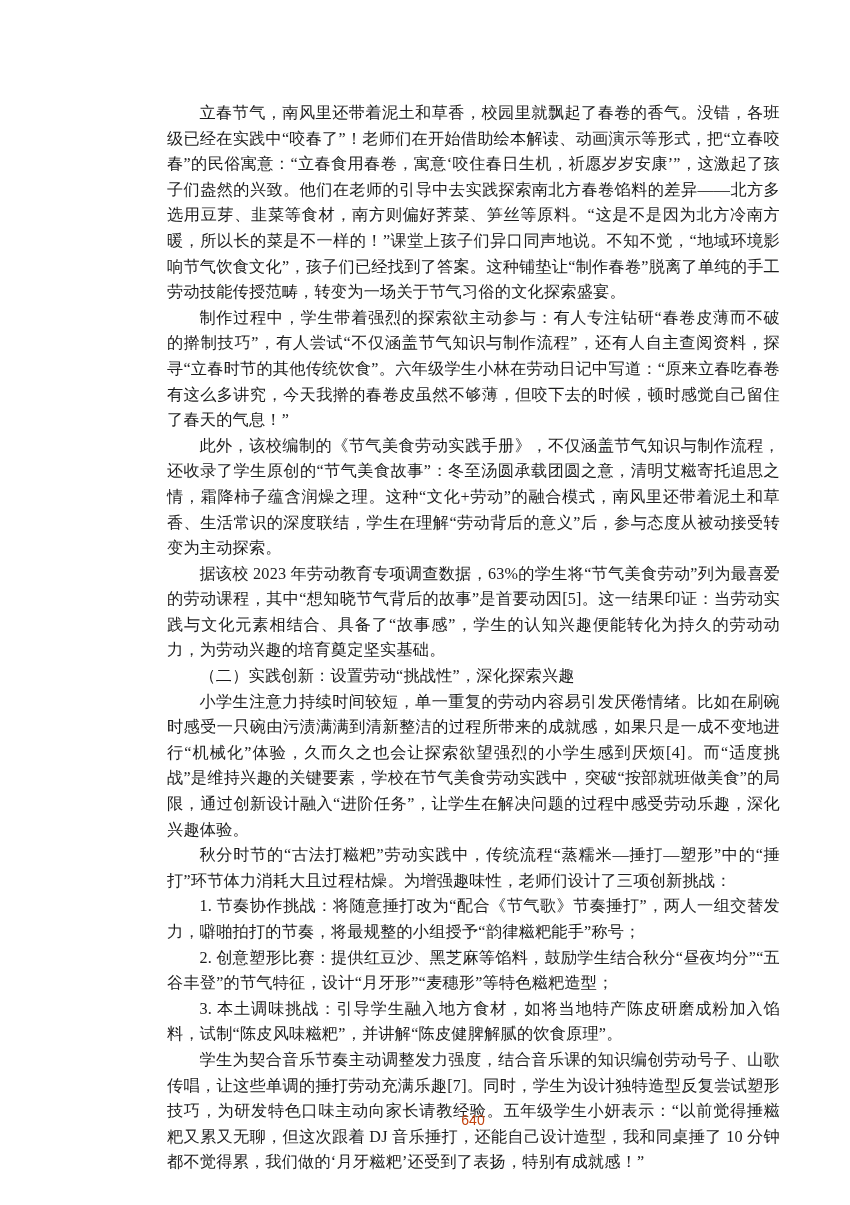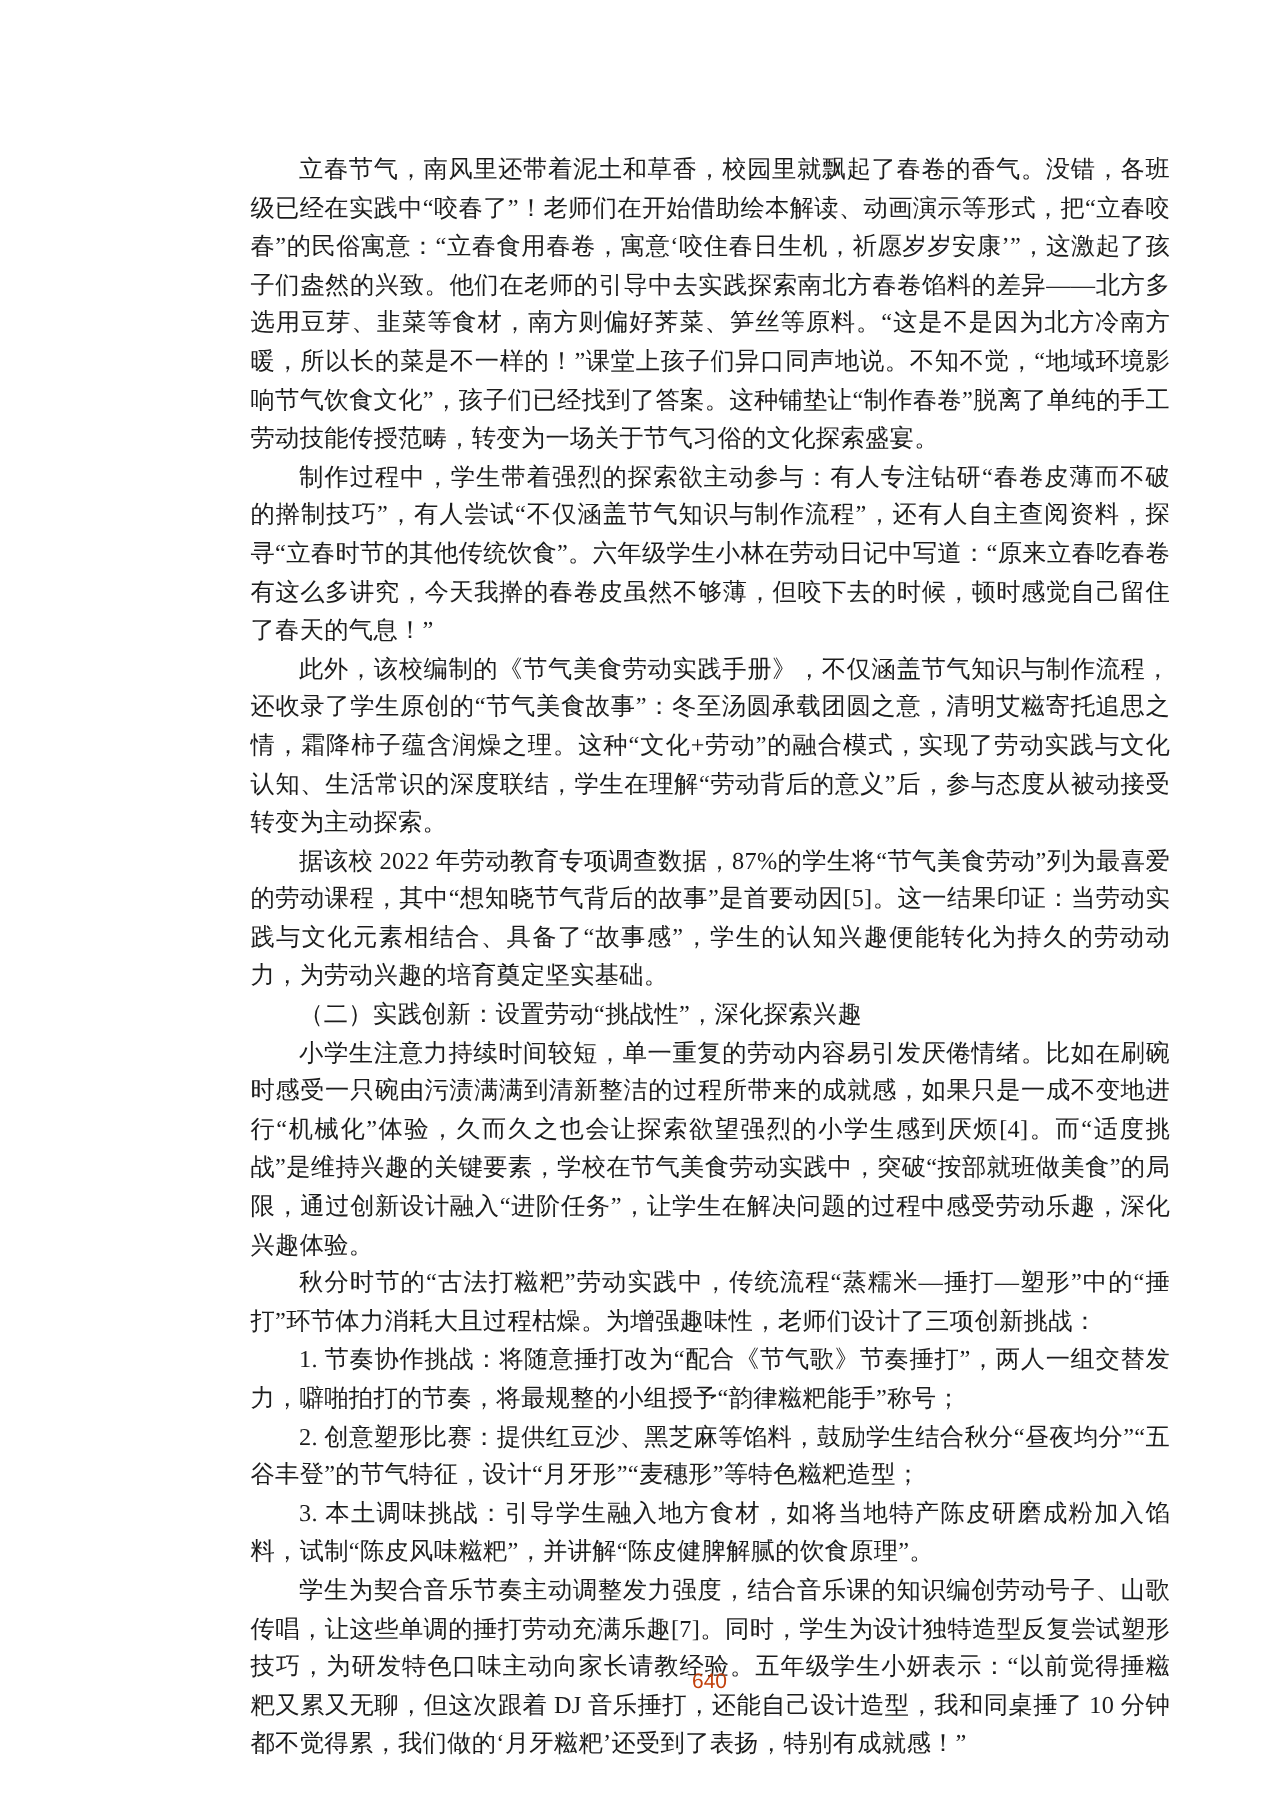--- a/index.html
+++ b/index.html
@@ -44,22 +44,22 @@
     color: #c2410c;
   }
 </style>
 </head>
 <body>
 
 <div class="page">
   <div class="text-block">
     <p>立春节气，南风里还带着泥土和草香，校园里就飘起了春卷的香气。没错，各班级已经在实践中“咬春了”！老师们在开始借助绘本解读、动画演示等形式，把“立春咬春”的民俗寓意：“立春食用春卷，寓意‘咬住春日生机，祈愿岁岁安康’”，这激起了孩子们盎然的兴致。他们在老师的引导中去实践探索南北方春卷馅料的差异——北方多选用豆芽、韭菜等食材，南方则偏好荠菜、笋丝等原料。“这是不是因为北方冷南方暖，所以长的菜是不一样的！”课堂上孩子们异口同声地说。不知不觉，“地域环境影响节气饮食文化”，孩子们已经找到了答案。这种铺垫让“制作春卷”脱离了单纯的手工劳动技能传授范畴，转变为一场关于节气习俗的文化探索盛宴。</p>
     <p>制作过程中，学生带着强烈的探索欲主动参与：有人专注钻研“春卷皮薄而不破的擀制技巧”，有人尝试“不仅涵盖节气知识与制作流程”，还有人自主查阅资料，探寻“立春时节的其他传统饮食”。六年级学生小林在劳动日记中写道：“原来立春吃春卷有这么多讲究，今天我擀的春卷皮虽然不够薄，但咬下去的时候，顿时感觉自己留住了春天的气息！”</p>
-    <p>此外，该校编制的《节气美食劳动实践手册》，不仅涵盖节气知识与制作流程，还收录了学生原创的“节气美食故事”：冬至汤圆承载团圆之意，清明艾糍寄托追思之情，霜降柿子蕴含润燥之理。这种“文化+劳动”的融合模式，实现了劳动实践与文化认知、生活常识的深度联结，学生在理解“劳动背后的意义”后，参与态度从被动接受转变为主动探索。</p>
-    <p>据该校 2022 年劳动教育专项调查数据，87%的学生将“节气美食劳动”列为最喜爱的劳动课程，其中“想知晓节气背后的故事”是首要动因[5]。这一结果印证：当劳动实践与文化元素相结合、具备了“故事感”，学生的认知兴趣便能转化为持久的劳动动力，为劳动兴趣的培育奠定坚实基础。</p>
+    <p>此外，该校编制的《节气美食劳动实践手册》，不仅涵盖节气知识与制作流程，还收录了学生原创的“节气美食故事”：冬至汤圆承载团圆之意，清明艾糍寄托追思之情，霜降柿子蕴含润燥之理。这种“文化+劳动”的融合模式，南风里还带着泥土和草香、生活常识的深度联结，学生在理解“劳动背后的意义”后，参与态度从被动接受转变为主动探索。</p>
+    <p>据该校 2023 年劳动教育专项调查数据，63%的学生将“节气美食劳动”列为最喜爱的劳动课程，其中“想知晓节气背后的故事”是首要动因[5]。这一结果印证：当劳动实践与文化元素相结合、具备了“故事感”，学生的认知兴趣便能转化为持久的劳动动力，为劳动兴趣的培育奠定坚实基础。</p>
     <p>（二）实践创新：设置劳动“挑战性”，深化探索兴趣</p>
     <p>小学生注意力持续时间较短，单一重复的劳动内容易引发厌倦情绪。比如在刷碗时感受一只碗由污渍满满到清新整洁的过程所带来的成就感，如果只是一成不变地进行“机械化”体验，久而久之也会让探索欲望强烈的小学生感到厌烦[4]。而“适度挑战”是维持兴趣的关键要素，学校在节气美食劳动实践中，突破“按部就班做美食”的局限，通过创新设计融入“进阶任务”，让学生在解决问题的过程中感受劳动乐趣，深化兴趣体验。</p>
     <p>秋分时节的“古法打糍粑”劳动实践中，传统流程“蒸糯米—捶打—塑形”中的“捶打”环节体力消耗大且过程枯燥。为增强趣味性，老师们设计了三项创新挑战：</p>
     <p>1. 节奏协作挑战：将随意捶打改为“配合《节气歌》节奏捶打”，两人一组交替发力，噼啪拍打的节奏，将最规整的小组授予“韵律糍粑能手”称号；</p>
     <p>2. 创意塑形比赛：提供红豆沙、黑芝麻等馅料，鼓励学生结合秋分“昼夜均分”“五谷丰登”的节气特征，设计“月牙形”“麦穗形”等特色糍粑造型；</p>
     <p>3. 本土调味挑战：引导学生融入地方食材，如将当地特产陈皮研磨成粉加入馅料，试制“陈皮风味糍粑”，并讲解“陈皮健脾解腻的饮食原理”。</p>
     <p>学生为契合音乐节奏主动调整发力强度，结合音乐课的知识编创劳动号子、山歌传唱，让这些单调的捶打劳动充满乐趣[7]。同时，学生为设计独特造型反复尝试塑形技巧，为研发特色口味主动向家长请教经验。五年级学生小妍表示：“以前觉得捶糍粑又累又无聊，但这次跟着 DJ 音乐捶打，还能自己设计造型，我和同桌捶了 10 分钟都不觉得累，我们做的‘月牙糍粑’还受到了表扬，特别有成就感！”</p>
   </div>
   <div class="page-footer">640</div>
 </div>

